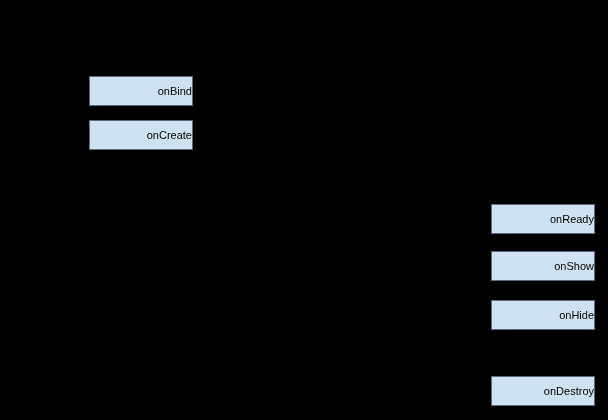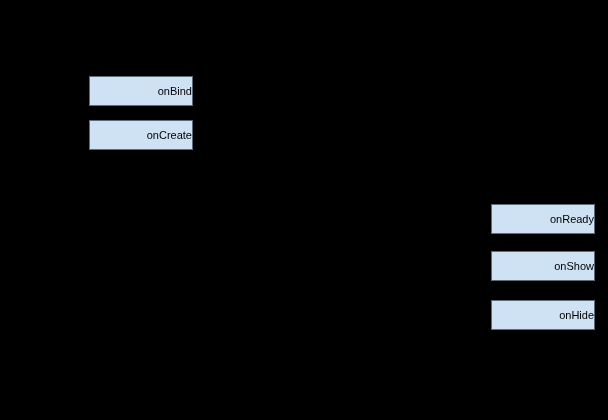--- a/index.html
+++ b/index.html
@@ -53,15 +53,16 @@
 
   <div class="node node-onready" style="background: rgb(207, 226, 243); border-color: rgb(90, 107, 124); color: rgb(0, 0, 0);">onCreate</div>
 
 
   <div class="node node-oncreate" style="background: rgb(207, 226, 243); border-color: rgb(90, 107, 124); color: rgb(0, 0, 0);">onReady</div>
 
   <div class="node node-onhide" style="background: rgb(207, 226, 243); border-color: rgb(90, 107, 124); color: rgb(0, 0, 0);">onHide</div>
 
   <div class="node node-onshow" style="background: rgb(207, 226, 243); border-color: rgb(90, 107, 124); color: rgb(0, 0, 0);">onShow</div>
 
+  <div class="node node-ondestroy" style="background: rgb(207, 226, 243); border-color: rgb(90, 107, 124); color: rgb(0, 0, 0);">onDestroy</div>
 
 
 </div>
 
 </body></html>

